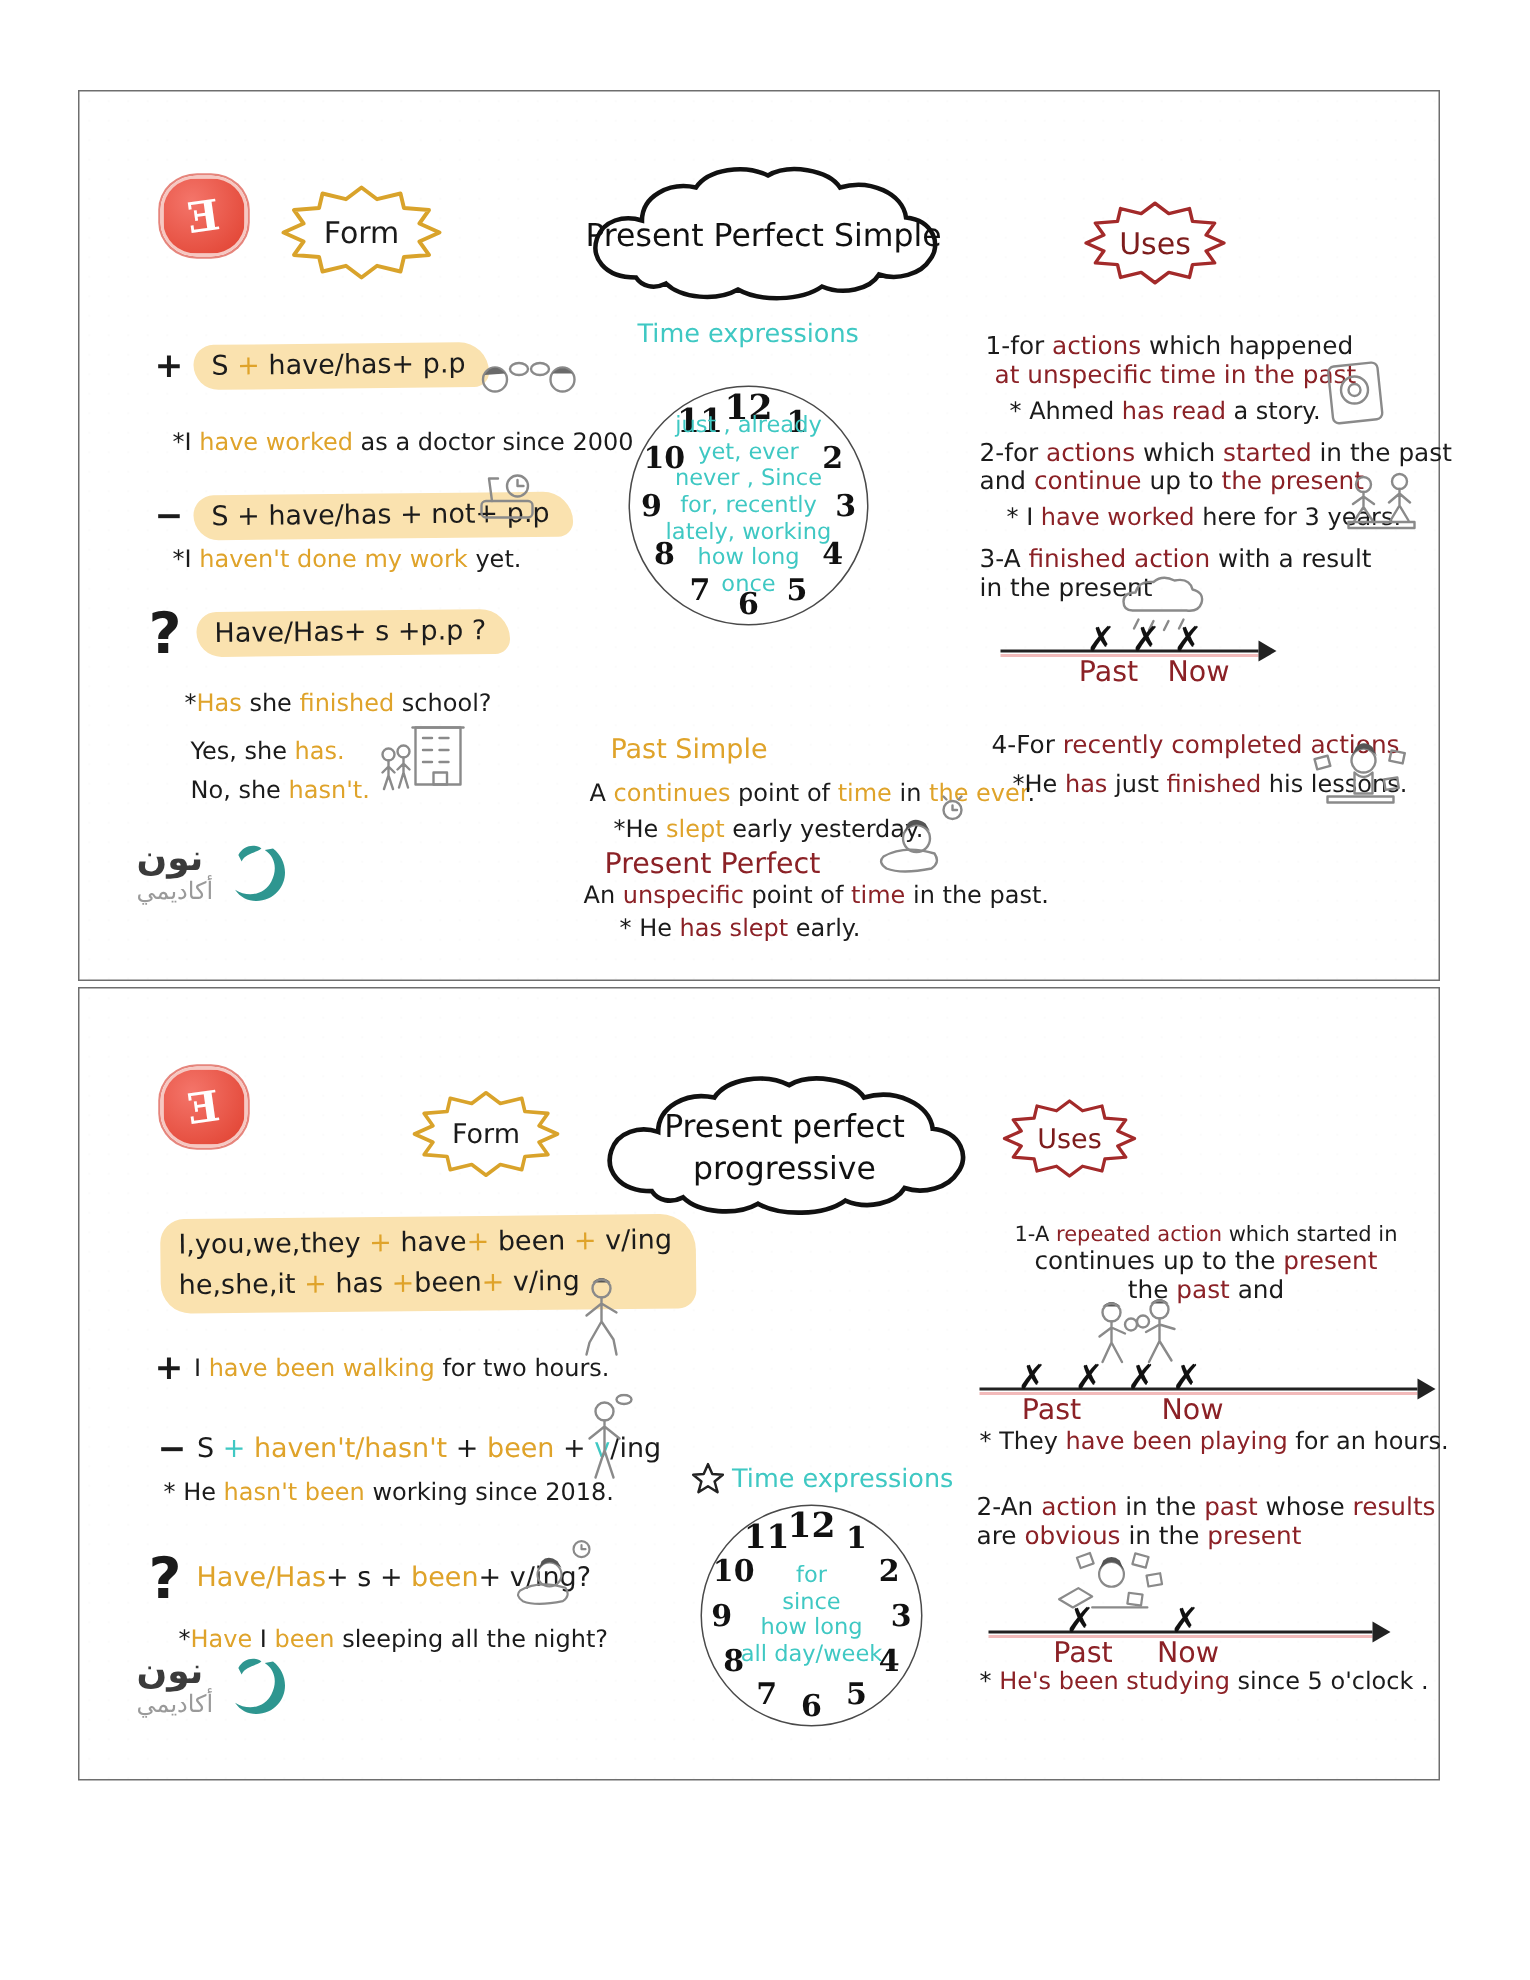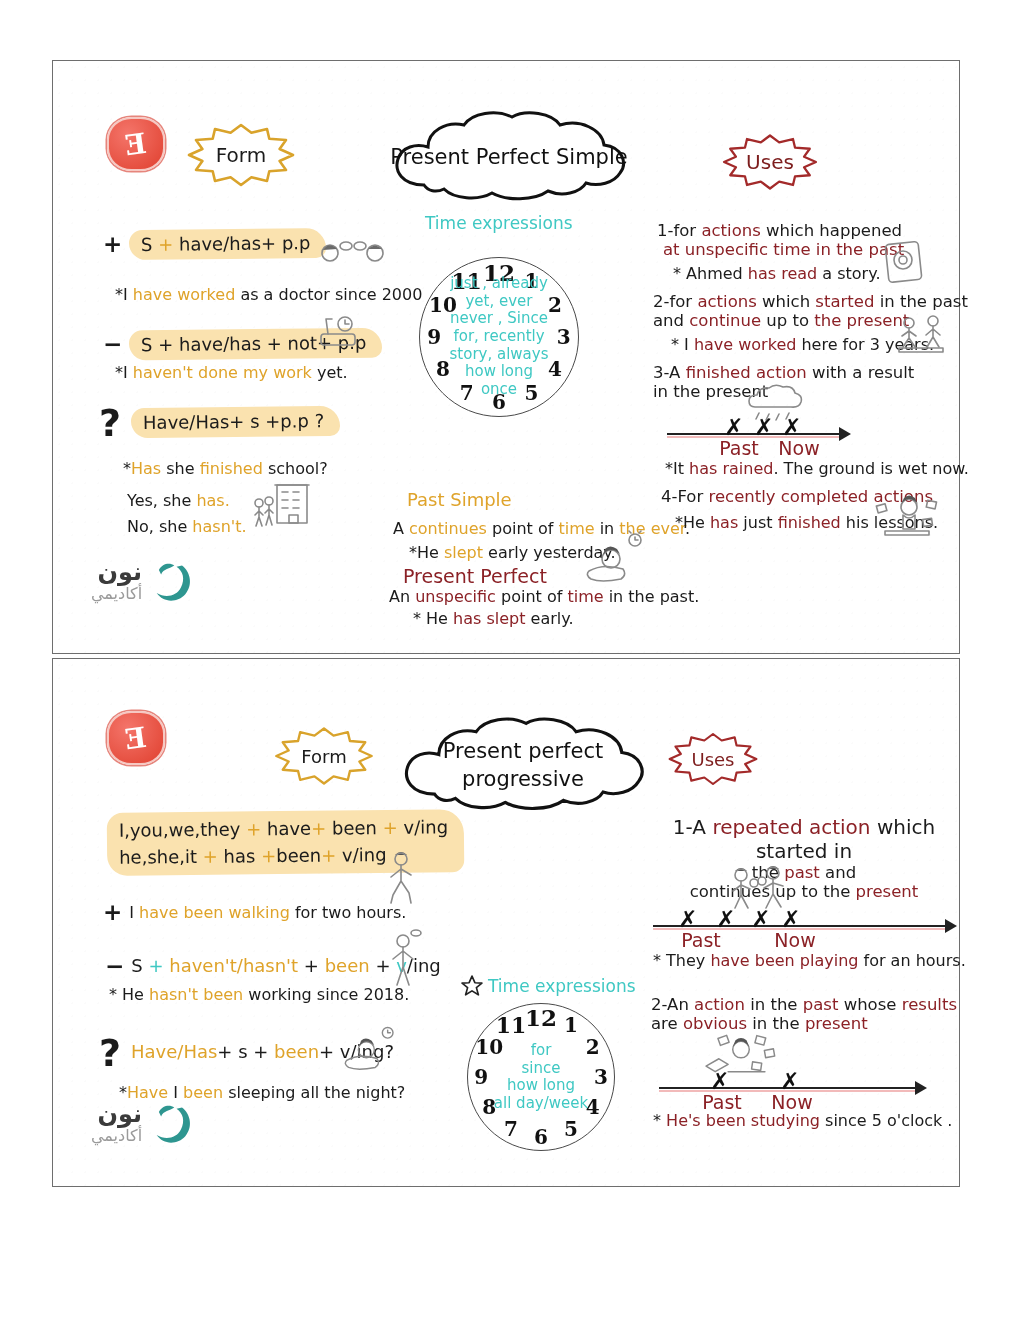--- a/index.html
+++ b/index.html
@@ -38,21 +38,21 @@
   .tl-line{position:absolute;left:0;right:12px;top:10px;height:2px;background:#222;box-shadow:0 3px 0 rgba(232,130,130,0.55);}
   .tl-arrow{position:absolute;right:0;top:4px;width:0;height:0;border-left:12px solid #222;border-top:7px solid transparent;border-bottom:7px solid transparent;}
   .tl-x{position:absolute;top:-9px;transform:translateX(-50%);font-weight:bold;font-size:23px;color:#111;}
   .tl-x::after{content:"✗";}
   .tl-label{position:absolute;top:14px;transform:translateX(-50%);color:#8B2126;font-size:19px;}
   
   .ebadge{position:absolute;width:54px;height:50px;background:radial-gradient(circle at 35% 30%,#f4756a,#e0402f);border-radius:42% 42% 42% 42%;
           border:2px solid #f6c8c2;box-shadow:0 0 0 1.5px #e6857c;display:flex;align-items:center;justify-content:center;}
   .ebadge span{color:#fff;font-weight:bold;font-size:28px;transform:rotate(-8deg) scaleX(-1);font-family:"DejaVu Serif",serif;}
   .noon{position:absolute;display:flex;align-items:center;gap:6px;}
-  .noon-text{text-align:right;}
+  .noon-text{text-align:left;}
   .noon-name{font-weight:bold;font-size:24px;color:#3b3b3b;line-height:1;}
   .noon-sub{font-size:16px;color:#9a9a9a;margin-top:0;}
   .doodle{position:absolute;}
   .doodle svg{stroke:#8a8a8a;fill:none;stroke-width:1.6;stroke-linecap:round;stroke-linejoin:round;}
   .center-block{text-align:center;}
 </style>
 </head>
 <body>
 
 <div class="panel" id="panel1">
@@ -154,21 +154,21 @@
     <span class="cn n7">7</span>
     <span class="cn n8">8</span>
     <span class="cn n9">9</span>
     <span class="cn n10">10</span>
     <span class="cn n11">11</span>
     <div class="clock-words">
       <div>just , already</div>
       <div>yet, ever</div>
       <div>never , Since</div>
       <div>for, recently</div>
-      <div>story, always</div>
+      <div>lately, working</div>
       <div>how long</div>
       <div>once</div>
     </div>
   </div>
 
   <div class="line" style="left:354px;top:428px;color:#DFA32A;font-size:18px;">Past Simple</div>
   <div class="line f16" style="left:340px;top:458px;"><span class="c-k">A </span><span class="c-g">continues </span><span class="c-k">point of </span><span class="c-g">time </span><span class="c-k">in </span><span class="c-g">the ever</span><span class="c-k">.</span></div>
   <div class="line f16" style="left:356px;top:482px;"><span class="c-k">*He </span><span class="c-g">slept </span><span class="c-k">early yesterday.</span></div>
   <div class="line" style="left:350px;top:504px;color:#8B2126;font-size:19px;">Present Perfect</div>
   <div class="line f16" style="left:336px;top:526px;"><span class="c-k">An </span><span class="c-r">unspecific </span><span class="c-k">point of </span><span class="c-r">time </span><span class="c-k">in the past.</span></div>
@@ -217,21 +217,20 @@
   </div>
   <div class="timeline" style="left:614px;top:362px;width:184px;">
     <div class="tl-line"></div>
     <div class="tl-arrow"></div>
     <span class="tl-x" style="left:67px;"></span>
     <span class="tl-x" style="left:97px;"></span>
     <span class="tl-x" style="left:125px;"></span>
     <span class="tl-label" style="left:72px;">Past</span>
     <span class="tl-label" style="left:132px;">Now</span>
   </div>
-  <div class="line f16" style="left:612px;top:398px;"><span class="c-k">*It </span><span class="c-r">has rained</span><span class="c-k">. The ground is wet now.</span></div>
 
   <div class="line" style="left:608px;top:426px;"><span class="c-k">4-For </span><span class="c-r">recently completed actions</span></div>
   <div class="line f16" style="left:622px;top:452px;"><span class="c-k">*He </span><span class="c-r">has </span><span class="c-k">just </span><span class="c-r">finished </span><span class="c-k">his lessons.</span></div>
   <div class="doodle" style="left:820px;top:430px;">
     <svg width="66" height="54" viewBox="0 0 66 54">
       <circle cx="36" cy="16" r="8"></circle>
         <path d="M28,13 Q36,3 45,13 L42,7 Q36,2 31,7 Z" fill="#555" stroke="none"></path>
       <path d="M30,24 Q36,30 42,24 L42,38 H30 Z"></path>
         <rect x="12" y="40" width="44" height="4"></rect>
       <rect x="4" y="14" width="9" height="7" transform="rotate(-15 8 17)"></rect>
@@ -341,23 +340,23 @@
     <span class="cn n11">11</span>
     <div class="clock-words">
       <div>for</div>
       <div>since</div>
       <div>how long</div>
       <div>all day/week</div>
     </div>
   </div>
 
   <div class="abs center-block" style="left:596px;top:156px;width:310px;">
-    <div style="font-size:20px;"><span class="c-k">1-A </span><span class="c-r">repeated action </span><span class="c-k">which started in</span></div>
+    <div style="font-size:14px;"><span class="c-k">1-A </span><span class="c-r">repeated action </span><span class="c-k">which started in</span></div>
+    <div style="font-size:16.5px;"><span class="c-k">continues up to the </span><span class="c-r">present</span></div>
     <div style="font-size:16.5px;"><span class="c-k">the </span><span class="c-r">past </span><span class="c-k">and</span></div>
-    <div style="font-size:16.5px;"><span class="c-k">continues up to the </span><span class="c-r">present</span></div>
   </div>
   <div class="doodle" style="left:668px;top:204px;">
     <svg width="74" height="52" viewBox="0 0 74 52">
       <path d="M14,8 Q20,2 26,8 Z" fill="#555" stroke="none"></path>
         <circle cx="20" cy="12" r="6"></circle>
       <path d="M20,18 v14 M20,22 l-8,6 M20,22 l9,4 M20,32 l-6,13 M20,32 l7,13"></path>
         <circle cx="33" cy="20" r="4"></circle>
       <path d="M46,6 Q52,0 58,6 Z" fill="#555" stroke="none"></path>
         <circle cx="52" cy="10" r="6"></circle>
       <path d="M52,16 v15 M52,20 l-9,5 M52,20 l10,3 M52,31 l-7,14 M52,31 l8,13"></path>

